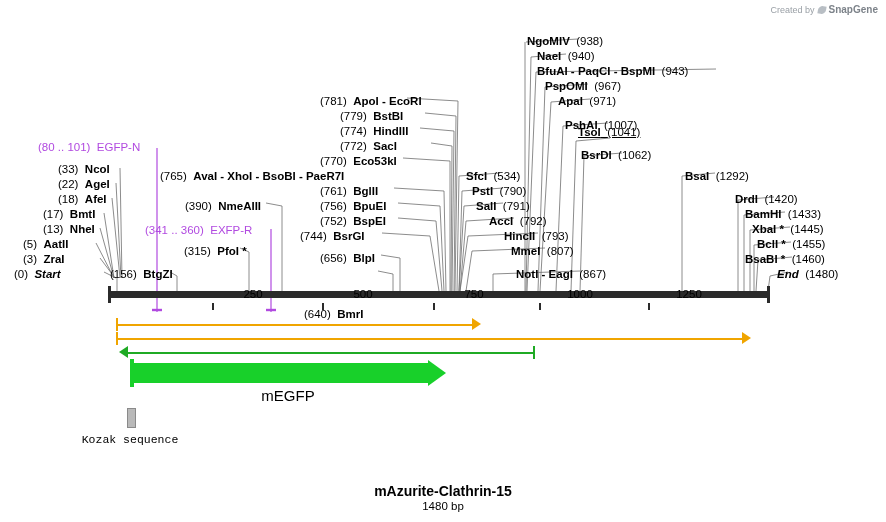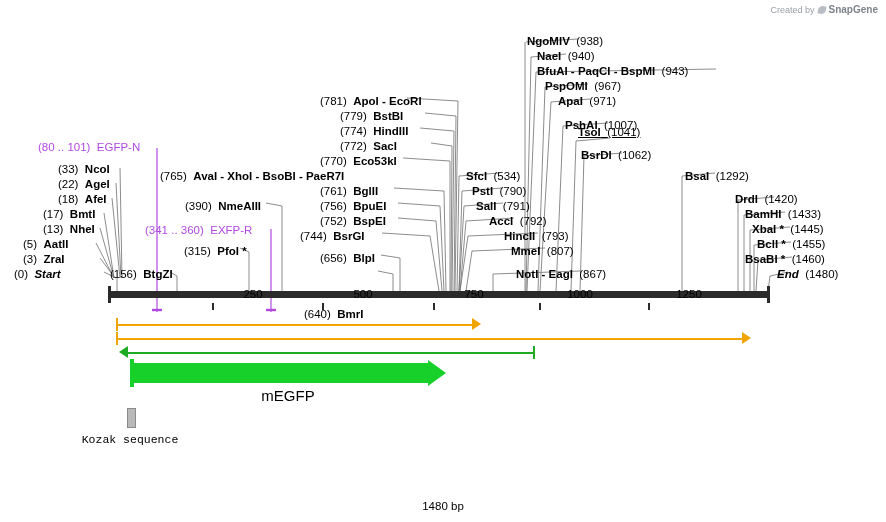--- a/index.html
+++ b/index.html
@@ -389,15 +389,16 @@
       <div class="lbl" style="left: 516px; top: 268px;"><span class="nm">NotI - EagI</span>&nbsp;&nbsp;<span class="pos">(867)</span></div>
       <div class="lbl" style="left: 685px; top: 170px;"><span class="nm">BsaI</span>&nbsp;&nbsp;<span class="pos">(1292)</span></div>
       <div class="lbl" style="left: 735px; top: 193px;"><span class="nm">DrdI</span>&nbsp;&nbsp;<span class="pos">(1420)</span></div>
       <div class="lbl" style="left: 745px; top: 208px;"><span class="nm">BamHI</span>&nbsp;&nbsp;<span class="pos">(1433)</span></div>
       <div class="lbl" style="left: 752px; top: 223px;"><span class="nm">XbaI *</span>&nbsp;&nbsp;<span class="pos">(1445)</span></div>
       <div class="lbl" style="left: 757px; top: 238px;"><span class="nm">BclI *</span>&nbsp;&nbsp;<span class="pos">(1455)</span></div>
       <div class="lbl" style="left: 745px; top: 253px;"><span class="nm">BsaBI *</span>&nbsp;&nbsp;<span class="pos">(1460)</span></div>
       <div class="lbl italic" style="left: 777px; top: 268px;"><span class="nm">End</span>&nbsp;&nbsp;<span class="pos">(1480)</span></div>
     </div>
 
+  <div class="title" style="top:483px;">mAzurite-Clathrin-15</div>
   <div class="subtitle" style="top:500px;">1480 bp</div>
 
 </div>
 
 </body></html>

